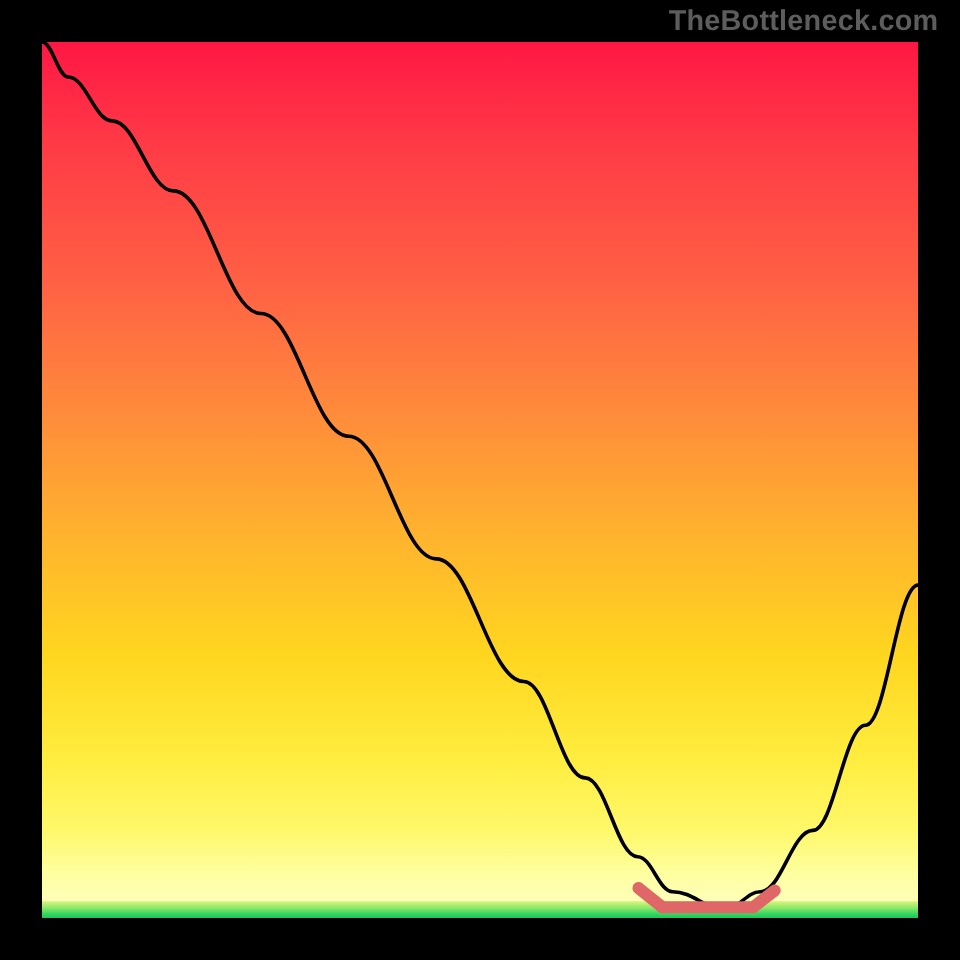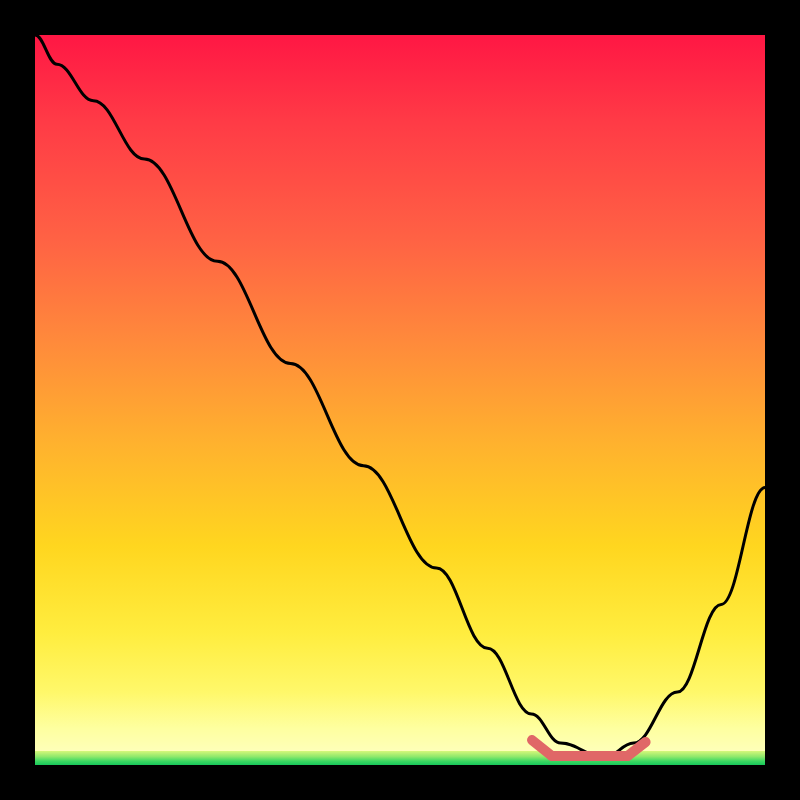--- a/index.html
+++ b/index.html
@@ -78,20 +78,21 @@
     stroke-width: 10;
     stroke-linecap: round;
     fill: none;
   }
 </style>
 </head>
 <body>
 
 <div class="frame">
 
+  <div class="watermark">TheBottleneck.com</div>
 
   <div class="plot">
     <div class="green-strip"></div>
 
     <svg class="curve" viewBox="0 0 730 730" preserveAspectRatio="none">
       <path id="curve-path" d="M 0 0 C 8.76 0, 13.139999999999999 29.200000000000045, 21.9 29.200000000000045 C 36.5 29.200000000000045, 43.8 65.69999999999993, 58.4 65.69999999999993 C 78.84 65.69999999999993, 89.06 124.10000000000002, 109.5 124.10000000000002 C 138.7 124.10000000000002, 153.3 226.3, 182.5 226.3 C 211.7 226.3, 226.29999999999998 328.49999999999994, 255.49999999999997 328.49999999999994 C 284.7 328.49999999999994, 299.3 430.70000000000005, 328.5 430.70000000000005 C 357.70000000000005 430.70000000000005, 372.3 532.9, 401.50000000000006 532.9 C 421.94000000000005 532.9, 432.16 613.2, 452.6 613.2 C 470.12 613.2, 478.88000000000005 678.9, 496.40000000000003 678.9 C 508.08000000000004 678.9, 513.9200000000001 708.1, 525.6 708.1 C 543.12 708.1, 551.88 722.7, 569.4 722.7 C 581.0799999999999 722.7, 586.92 708.1, 598.5999999999999 708.1 C 616.1199999999999 708.1, 624.88 657, 642.4 657 C 659.92 657, 668.68 569.4, 686.1999999999999 569.4 C 703.7199999999999 569.4, 712.48 452.6, 730 452.6" fill="none" stroke="#000" stroke-width="3"></path>
       <g id="min-marker">
           <path d="M 496.99999999999994 705.05 L 517 721.05" class="minmarker"></path>
           <path d="M 517 721.05 L 592.5999999999999 721.05" class="minmarker"></path>
           <path d="M 592.5999999999999 721.05 L 610.5999999999999 707.05" class="minmarker"></path>

